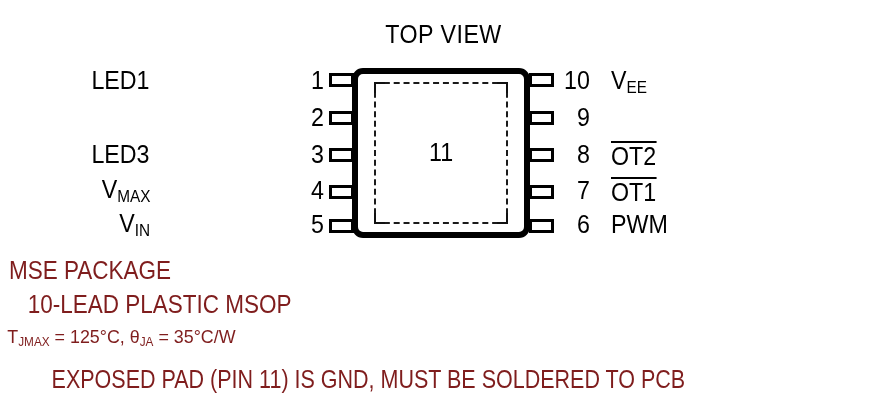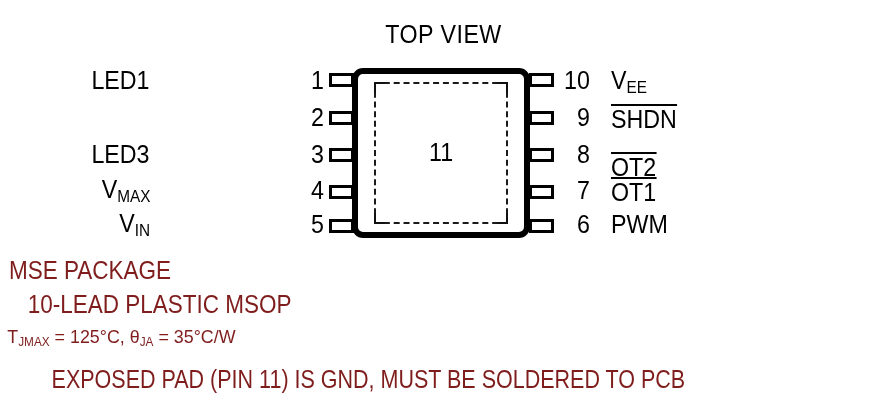--- a/index.html
+++ b/index.html
@@ -219,24 +219,21 @@
 
   <div class="pin-label right-num" style="top:68px"><span class="shrink">10</span></div>
   <div class="pin-label right-num" style="top:105px"><span class="shrink">9</span></div>
   <div class="pin-label right-num" style="top:142px"><span class="shrink">8</span></div>
   <div class="pin-label right-num" style="top:178px"><span class="shrink">7</span></div>
   <div class="pin-label right-num" style="top:212px"><span class="shrink">6</span></div>
 
   <div class="pin-label right-name" style="top:68px">
     <span class="shrink"><span>V</span><sub>EE</sub></span>
   </div>
-  <div class="pin-label right-name" style="top:104px">
-    <span class="shrink"><span class="ovl">SHDN</span></span>
-  </div>
-  <div class="pin-label right-name" style="top:152px">
+  <div class="pin-label right-name" style="top:141px">
     <span class="shrink"><span class="ovl">OT2</span></span>
   </div>
   <div class="pin-label right-name" style="top:177px">
     <span class="shrink"><span class="ovl">OT1</span></span>
   </div>
   <div class="pin-label right-name" style="top:212px">
     <span class="shrink">PWM</span>
   </div>
 
   <div class="caption cap-1">

